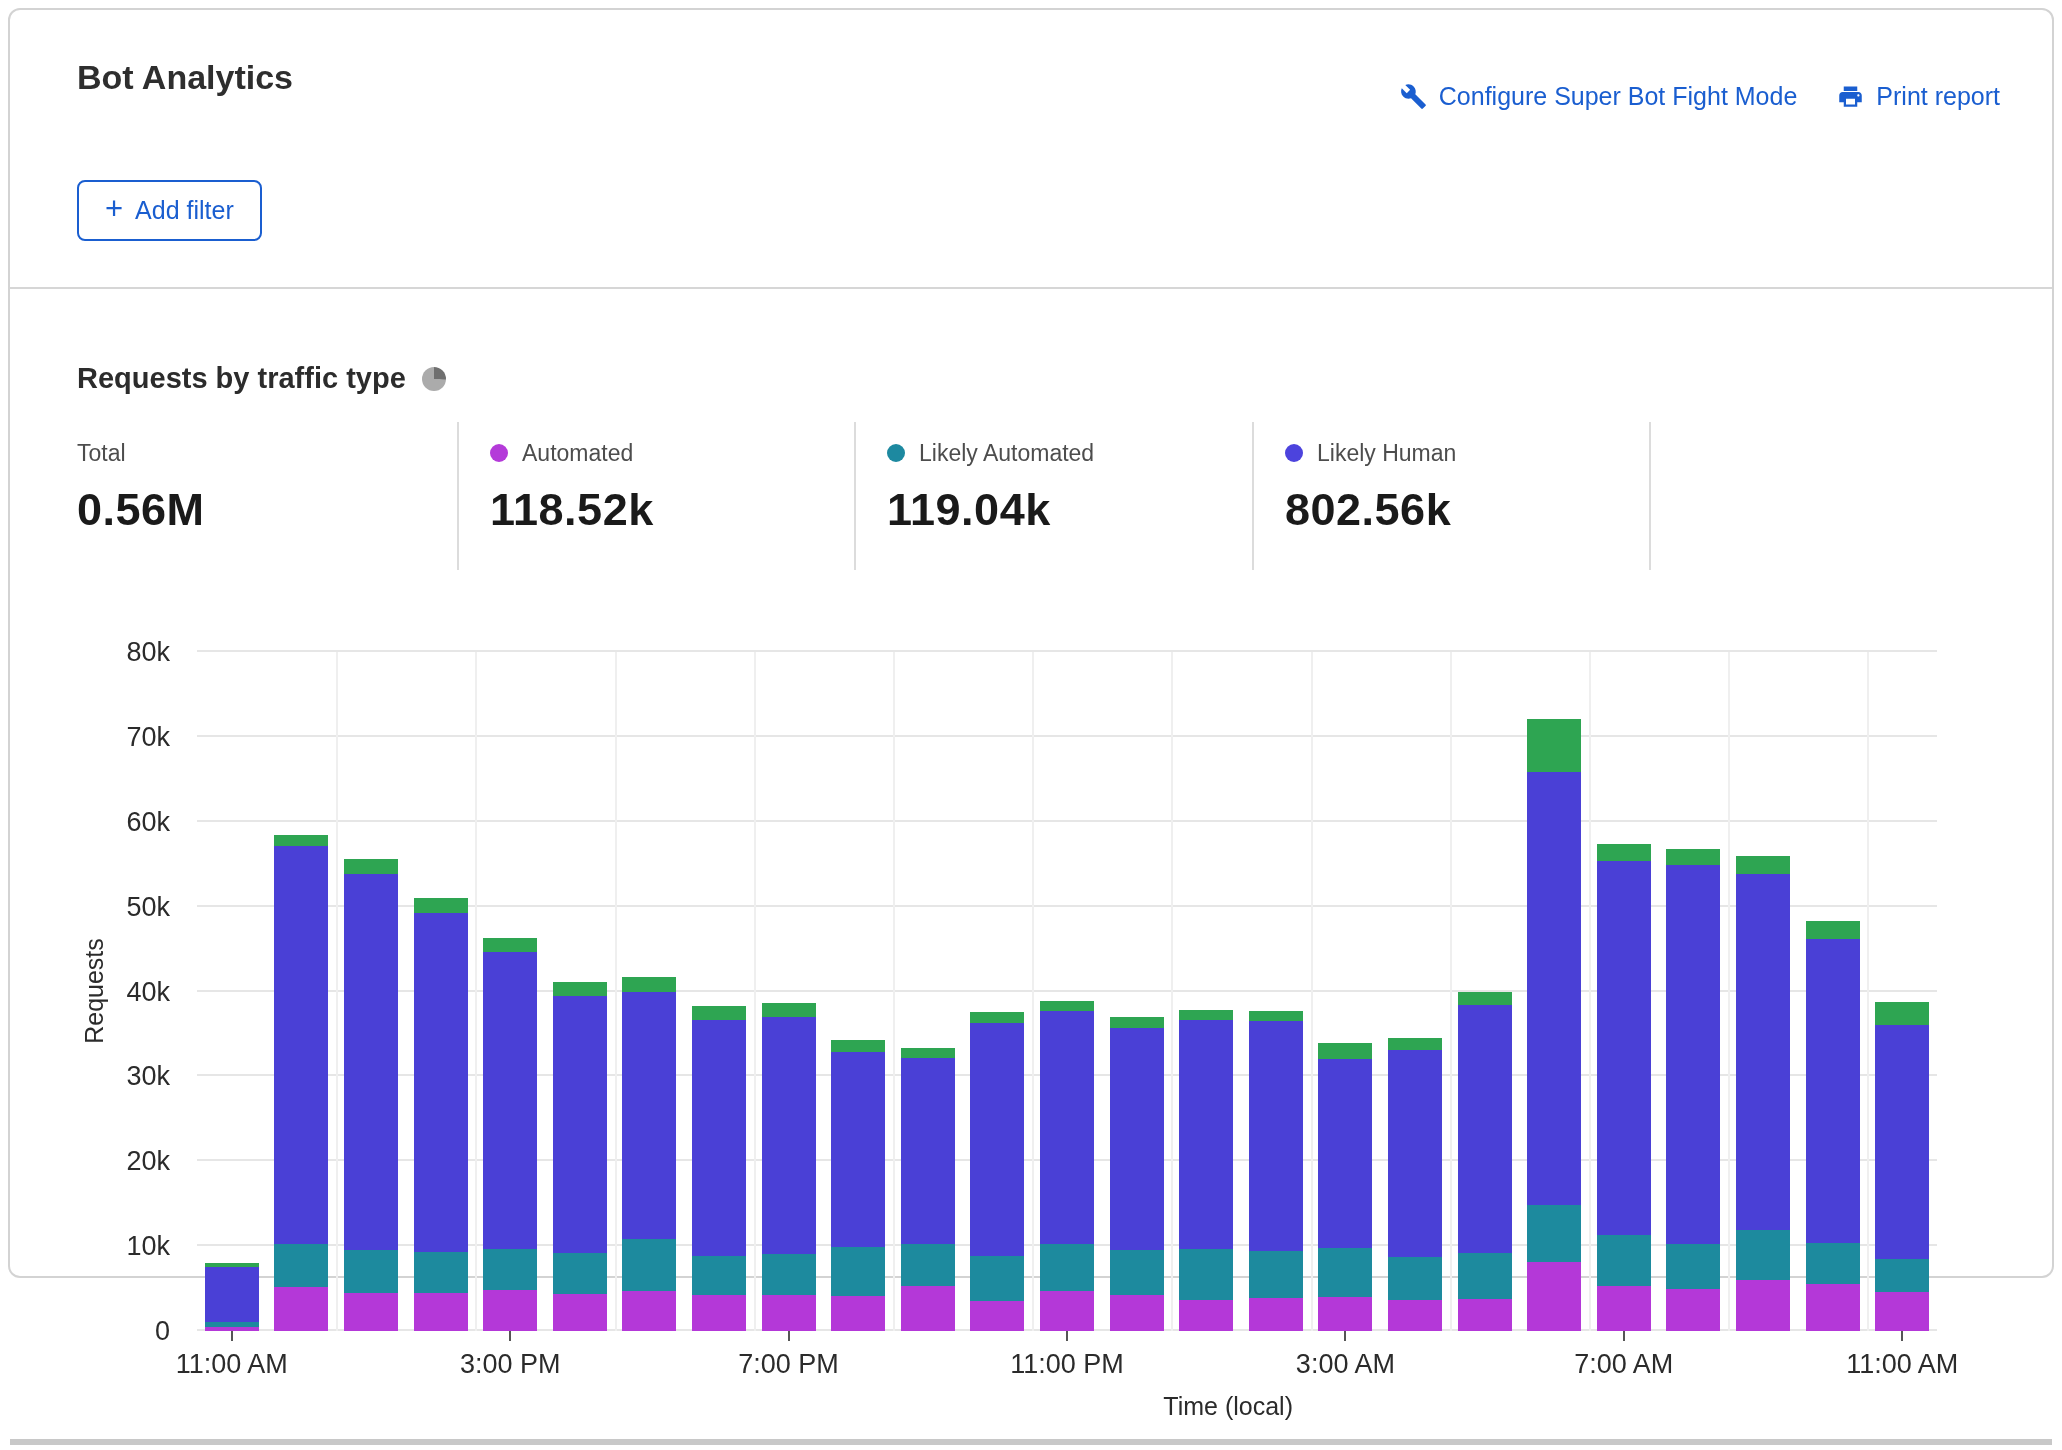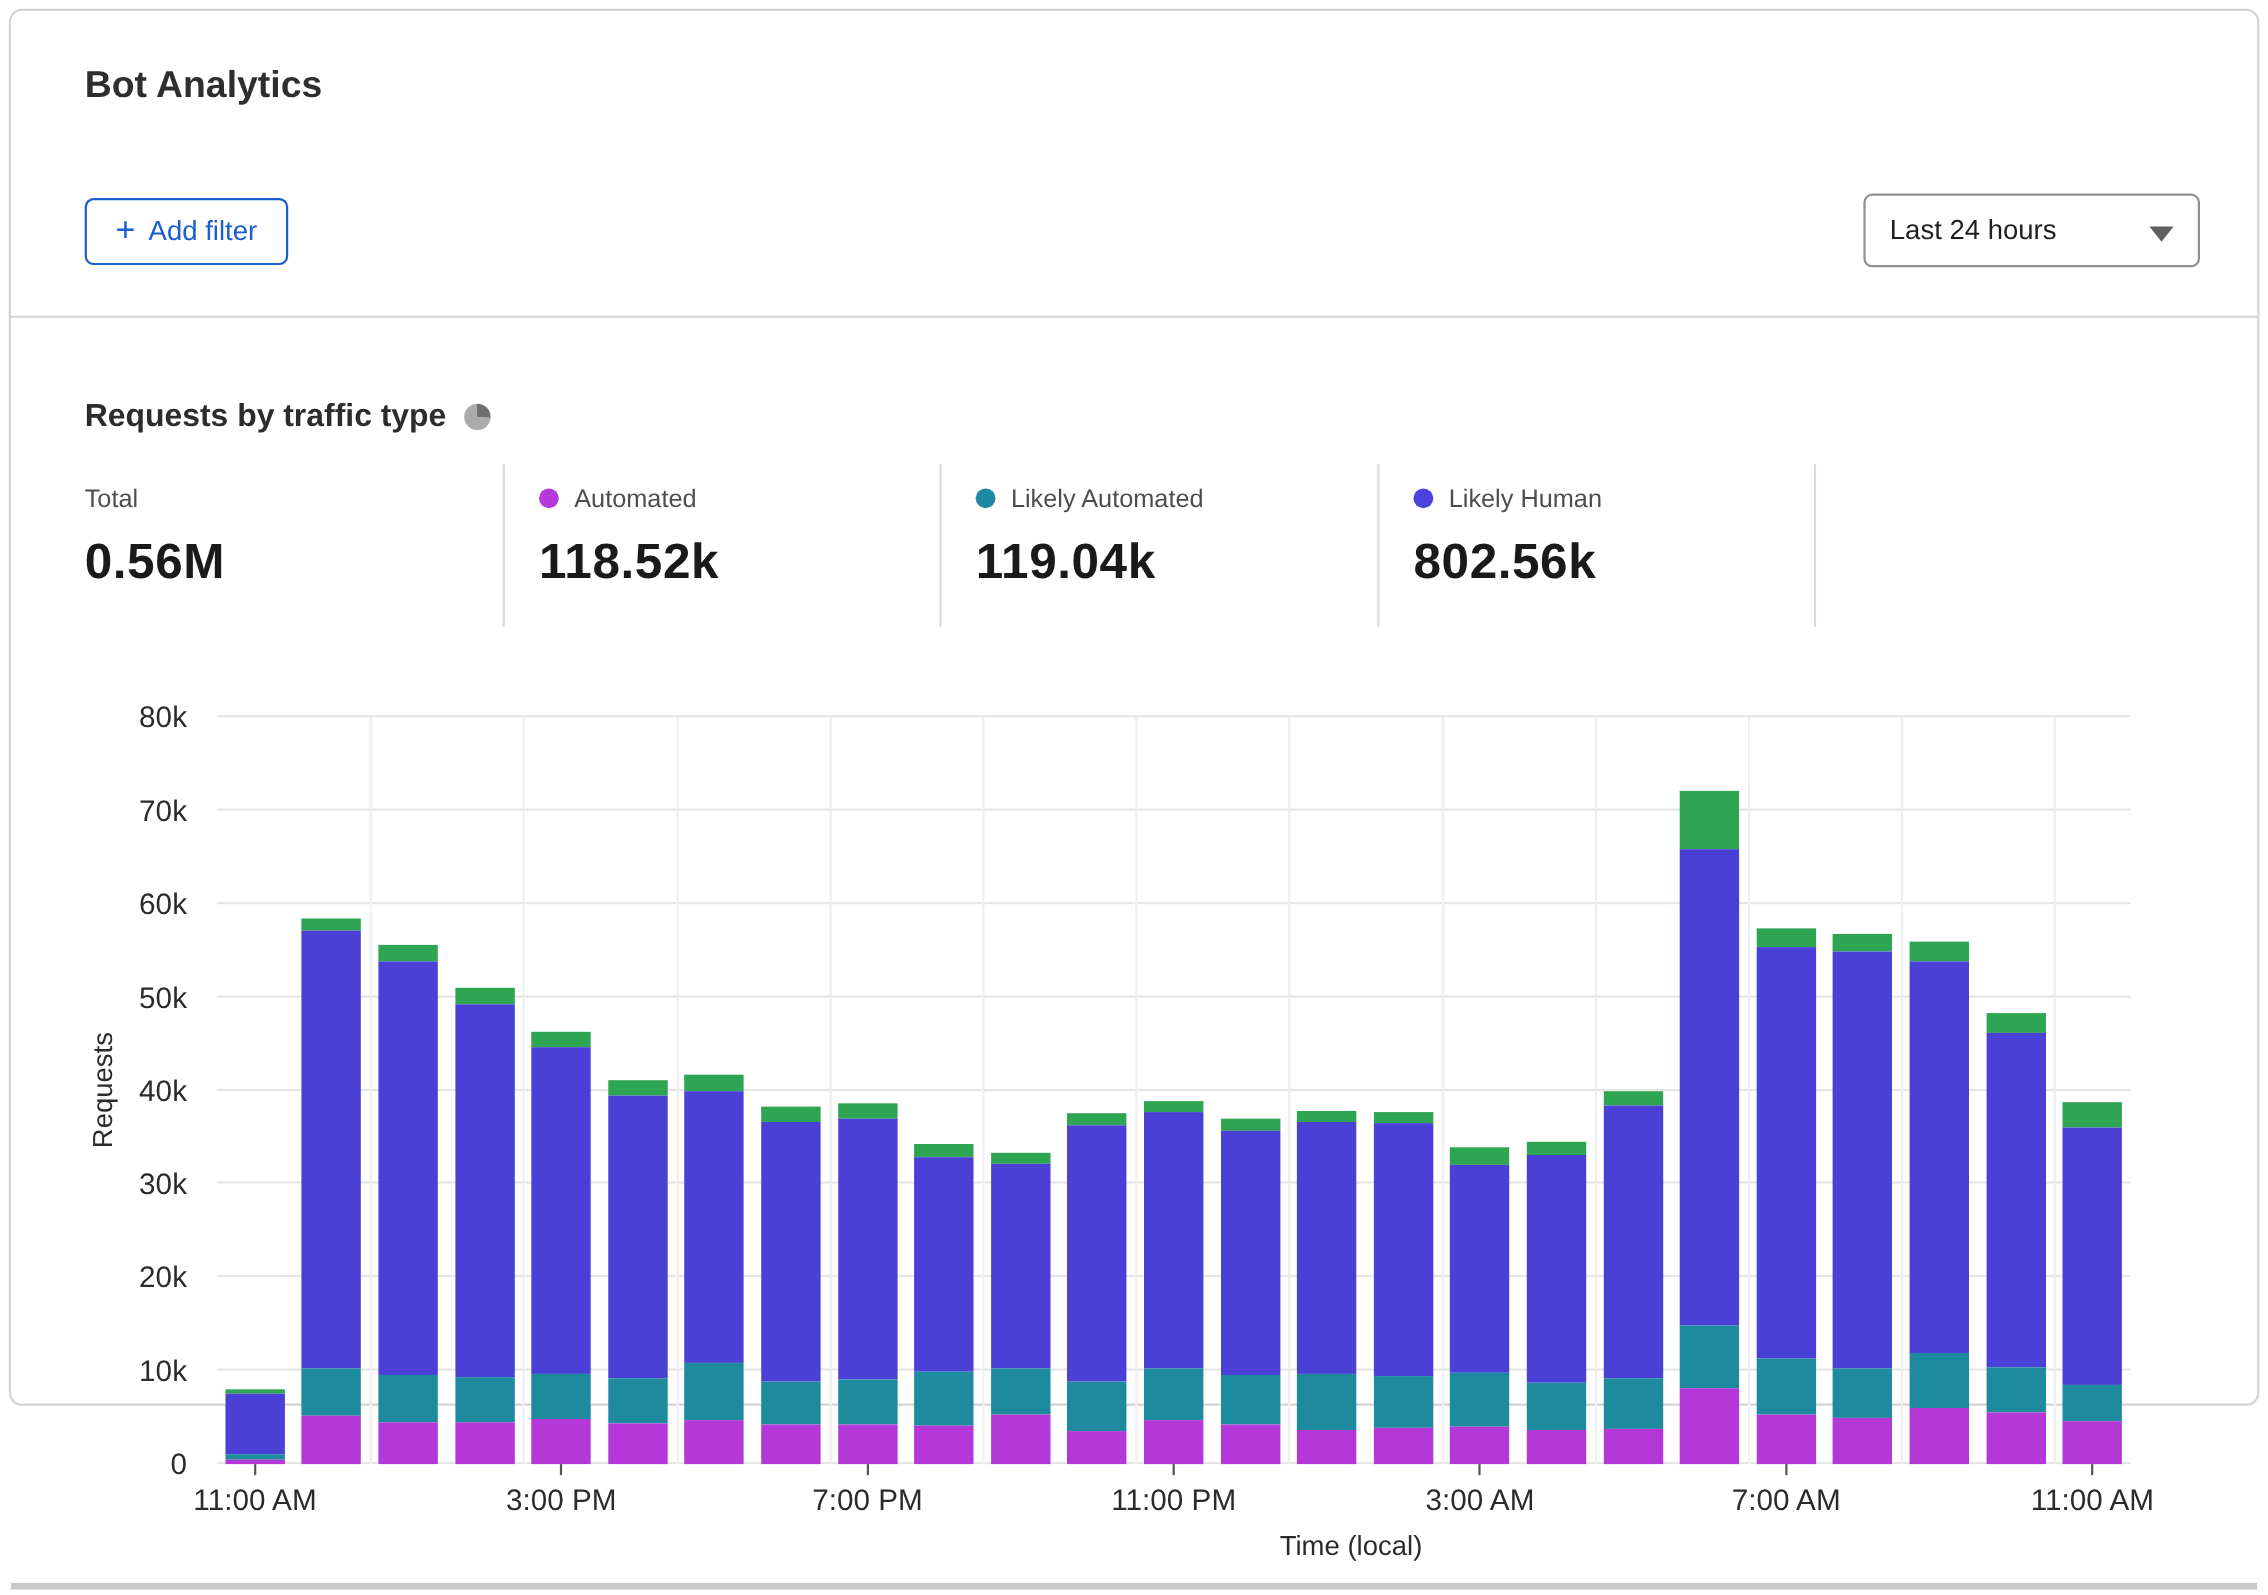--- a/index.html
+++ b/index.html
@@ -50,30 +50,40 @@
   .axis-title-x { position:absolute; top:1382px; width:400px; text-align:center; font-size:25px; color:#2b2b2b; }
   .bottom-rule { position:absolute; left:0; right:0; top:1429px; height:6px; background:#c8c8c8; }
 </style>
 </head>
 <body>
 
 <div class="card">
 
   <div class="page-title">Bot Analytics</div>
 
+  <div class="header-links">
+    <a class="hlink">
+      <svg viewBox="0 0 24 24">
+          <path d="M22.7 19l-9.1-9.1c.9-2.3.4-5-1.5-6.9-2-2-5-2.4-7.4-1.3L9 6 6 9 1.6 4.7C.4 7.1.9 10.1 2.9 12.1c1.9 1.9 4.6 2.4 6.9 1.5l9.1 9.1c.4.4 1 .4 1.4 0l2.3-2.3c.5-.4.5-1.1.1-1.4z"></path>
+        </svg>
+      <span>Configure Super Bot Fight Mode</span>
+    </a>
+    <a class="hlink">
+      <svg viewBox="0 0 24 24">
+          <path d="M19 8H5c-1.66 0-3 1.34-3 3v6h4v4h12v-4h4v-6c0-1.66-1.34-3-3-3zm-3 11H8v-5h8v5zm3-7c-.55 0-1-.45-1-1s.45-1 1-1 1 .45 1 1-.45 1-1 1zm-1-9H6v4h12V3z"></path>
+        </svg>
+      <span>Print report</span>
+    </a>
+  </div>
 
   <button class="add-filter">
     <span class="plus">+</span>
     <span>Add filter</span>
   </button>
 
-  <div class="dropdown">
-    <span class="val">Last 24 hours</span>
-    <span class="caret"></span>
-  </div>
 
   <div class="header-divider"></div>
 
   <div class="section-title-row">
     <span class="section-title">Requests by traffic type</span>
     <span class="pie-icon"></span>
   </div>
 
   <div class="stat" style="left:67px">
     <div class="stat-label-row">

